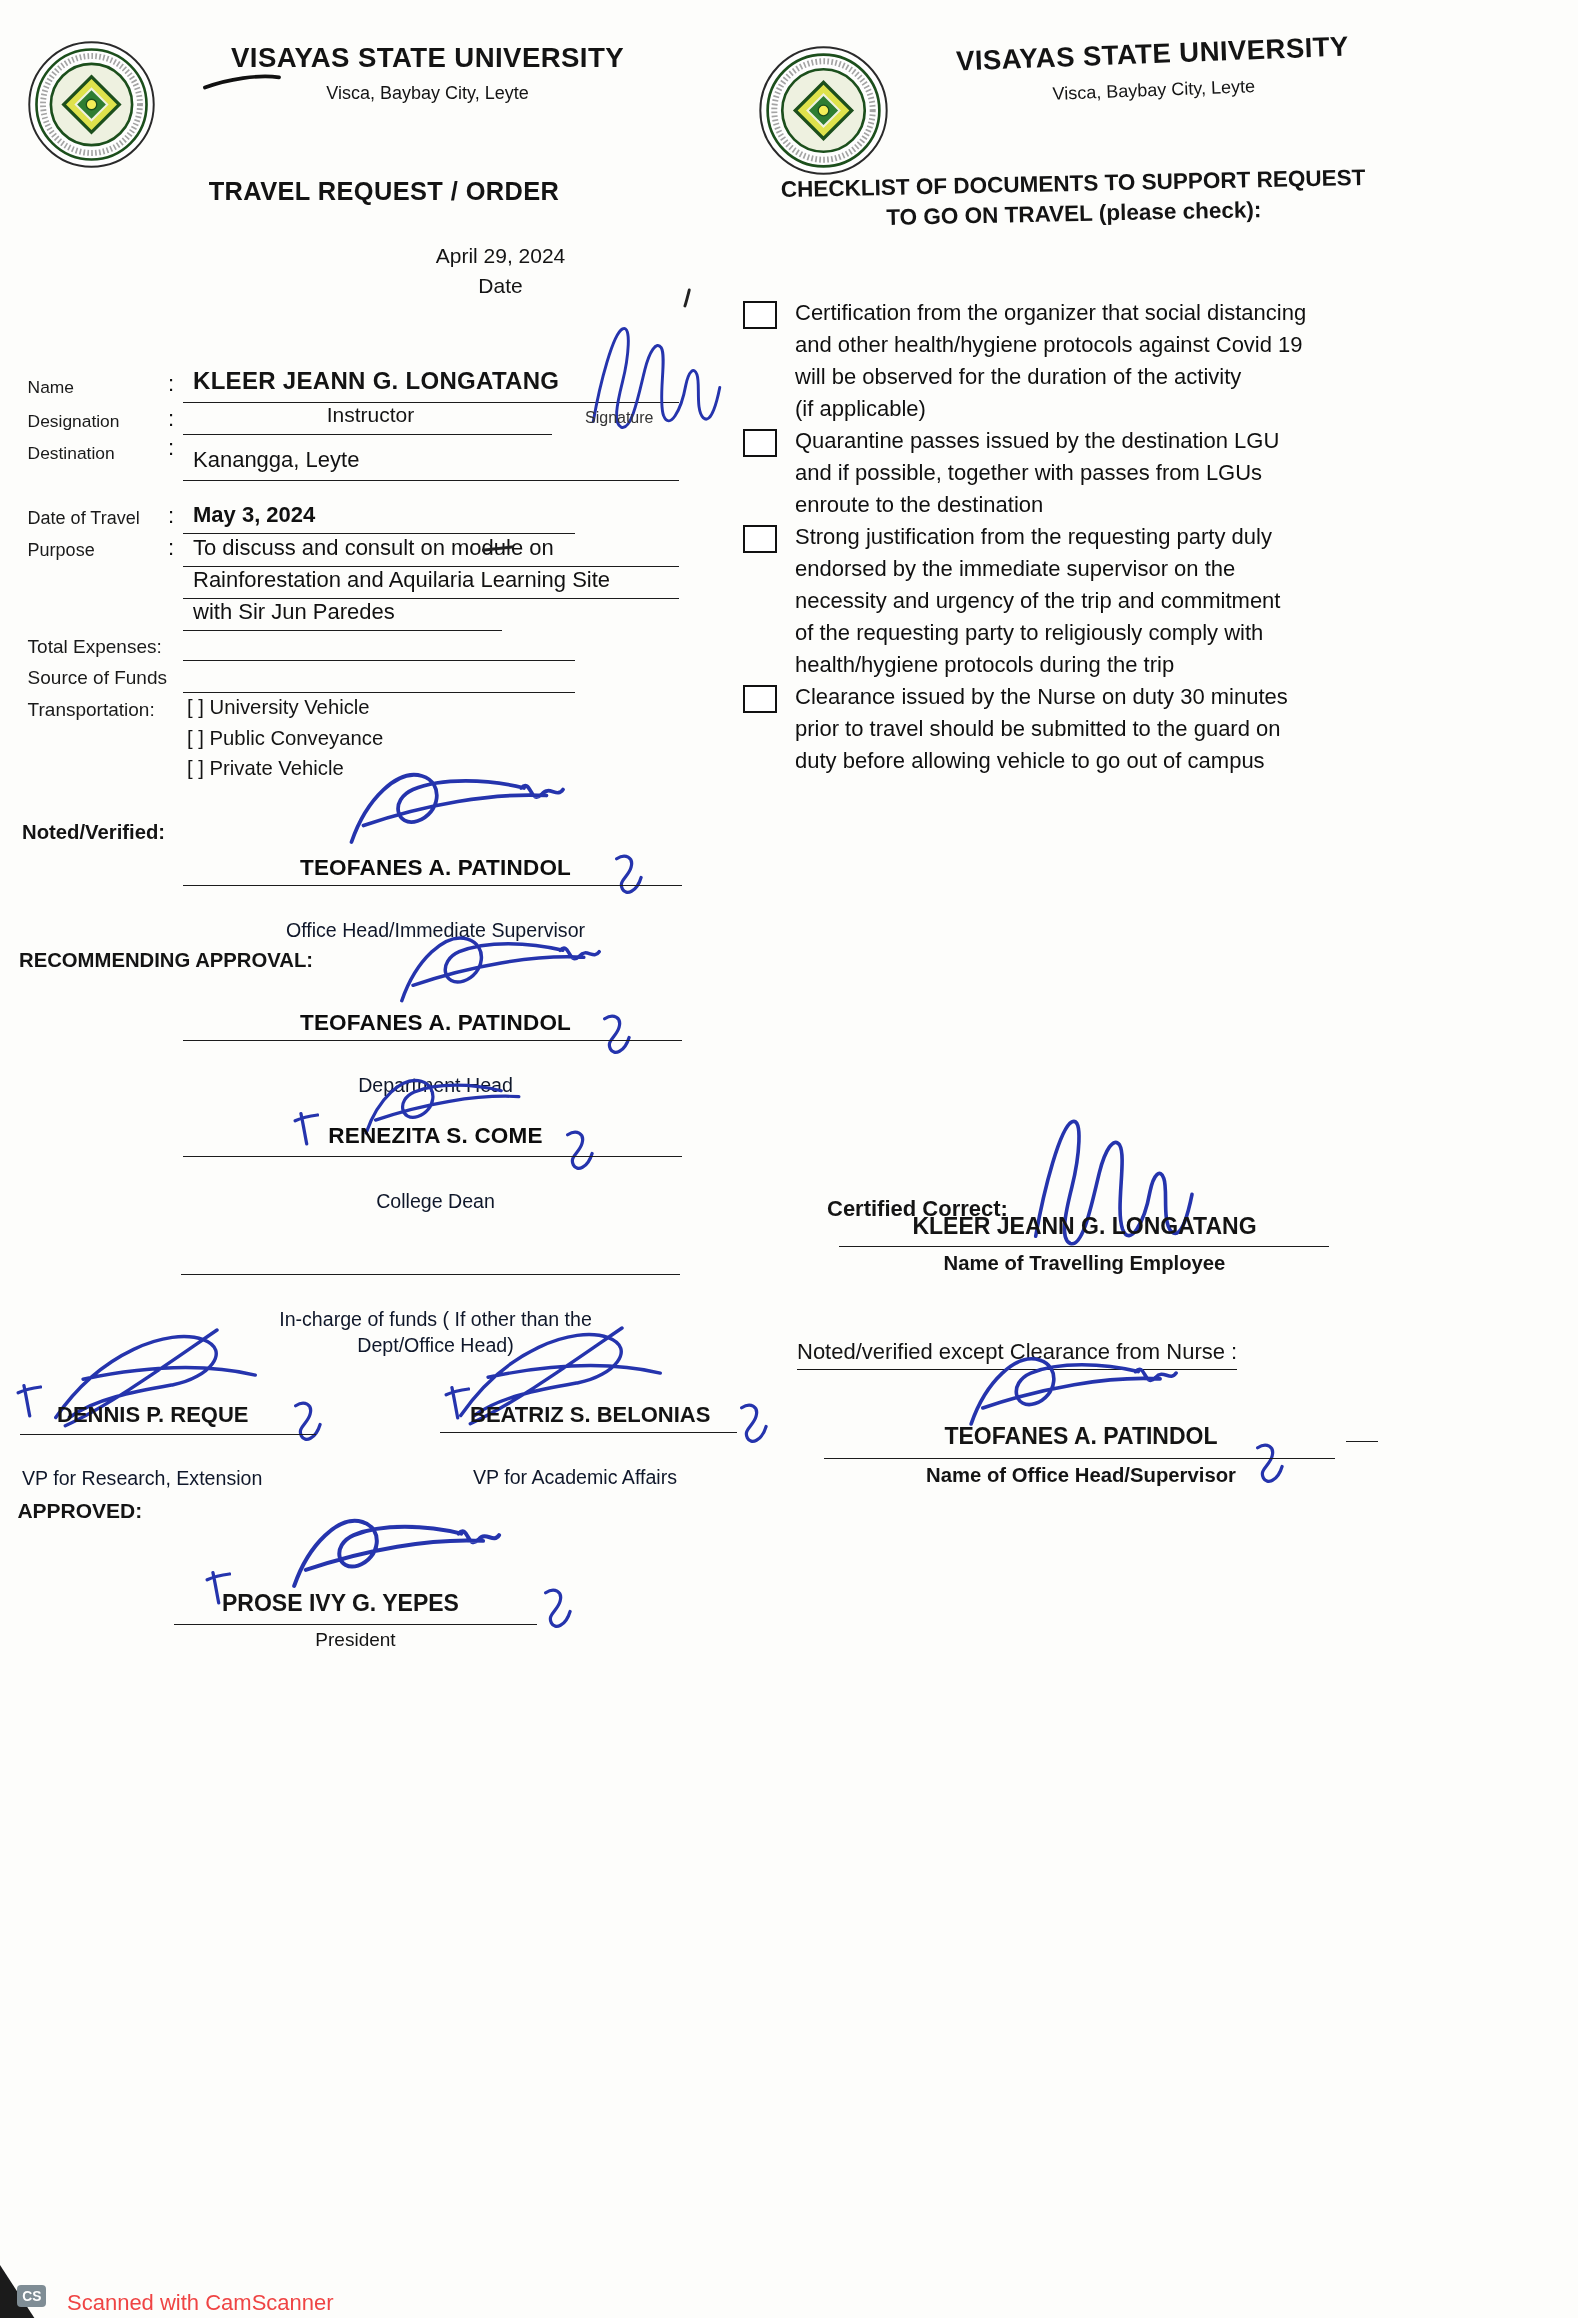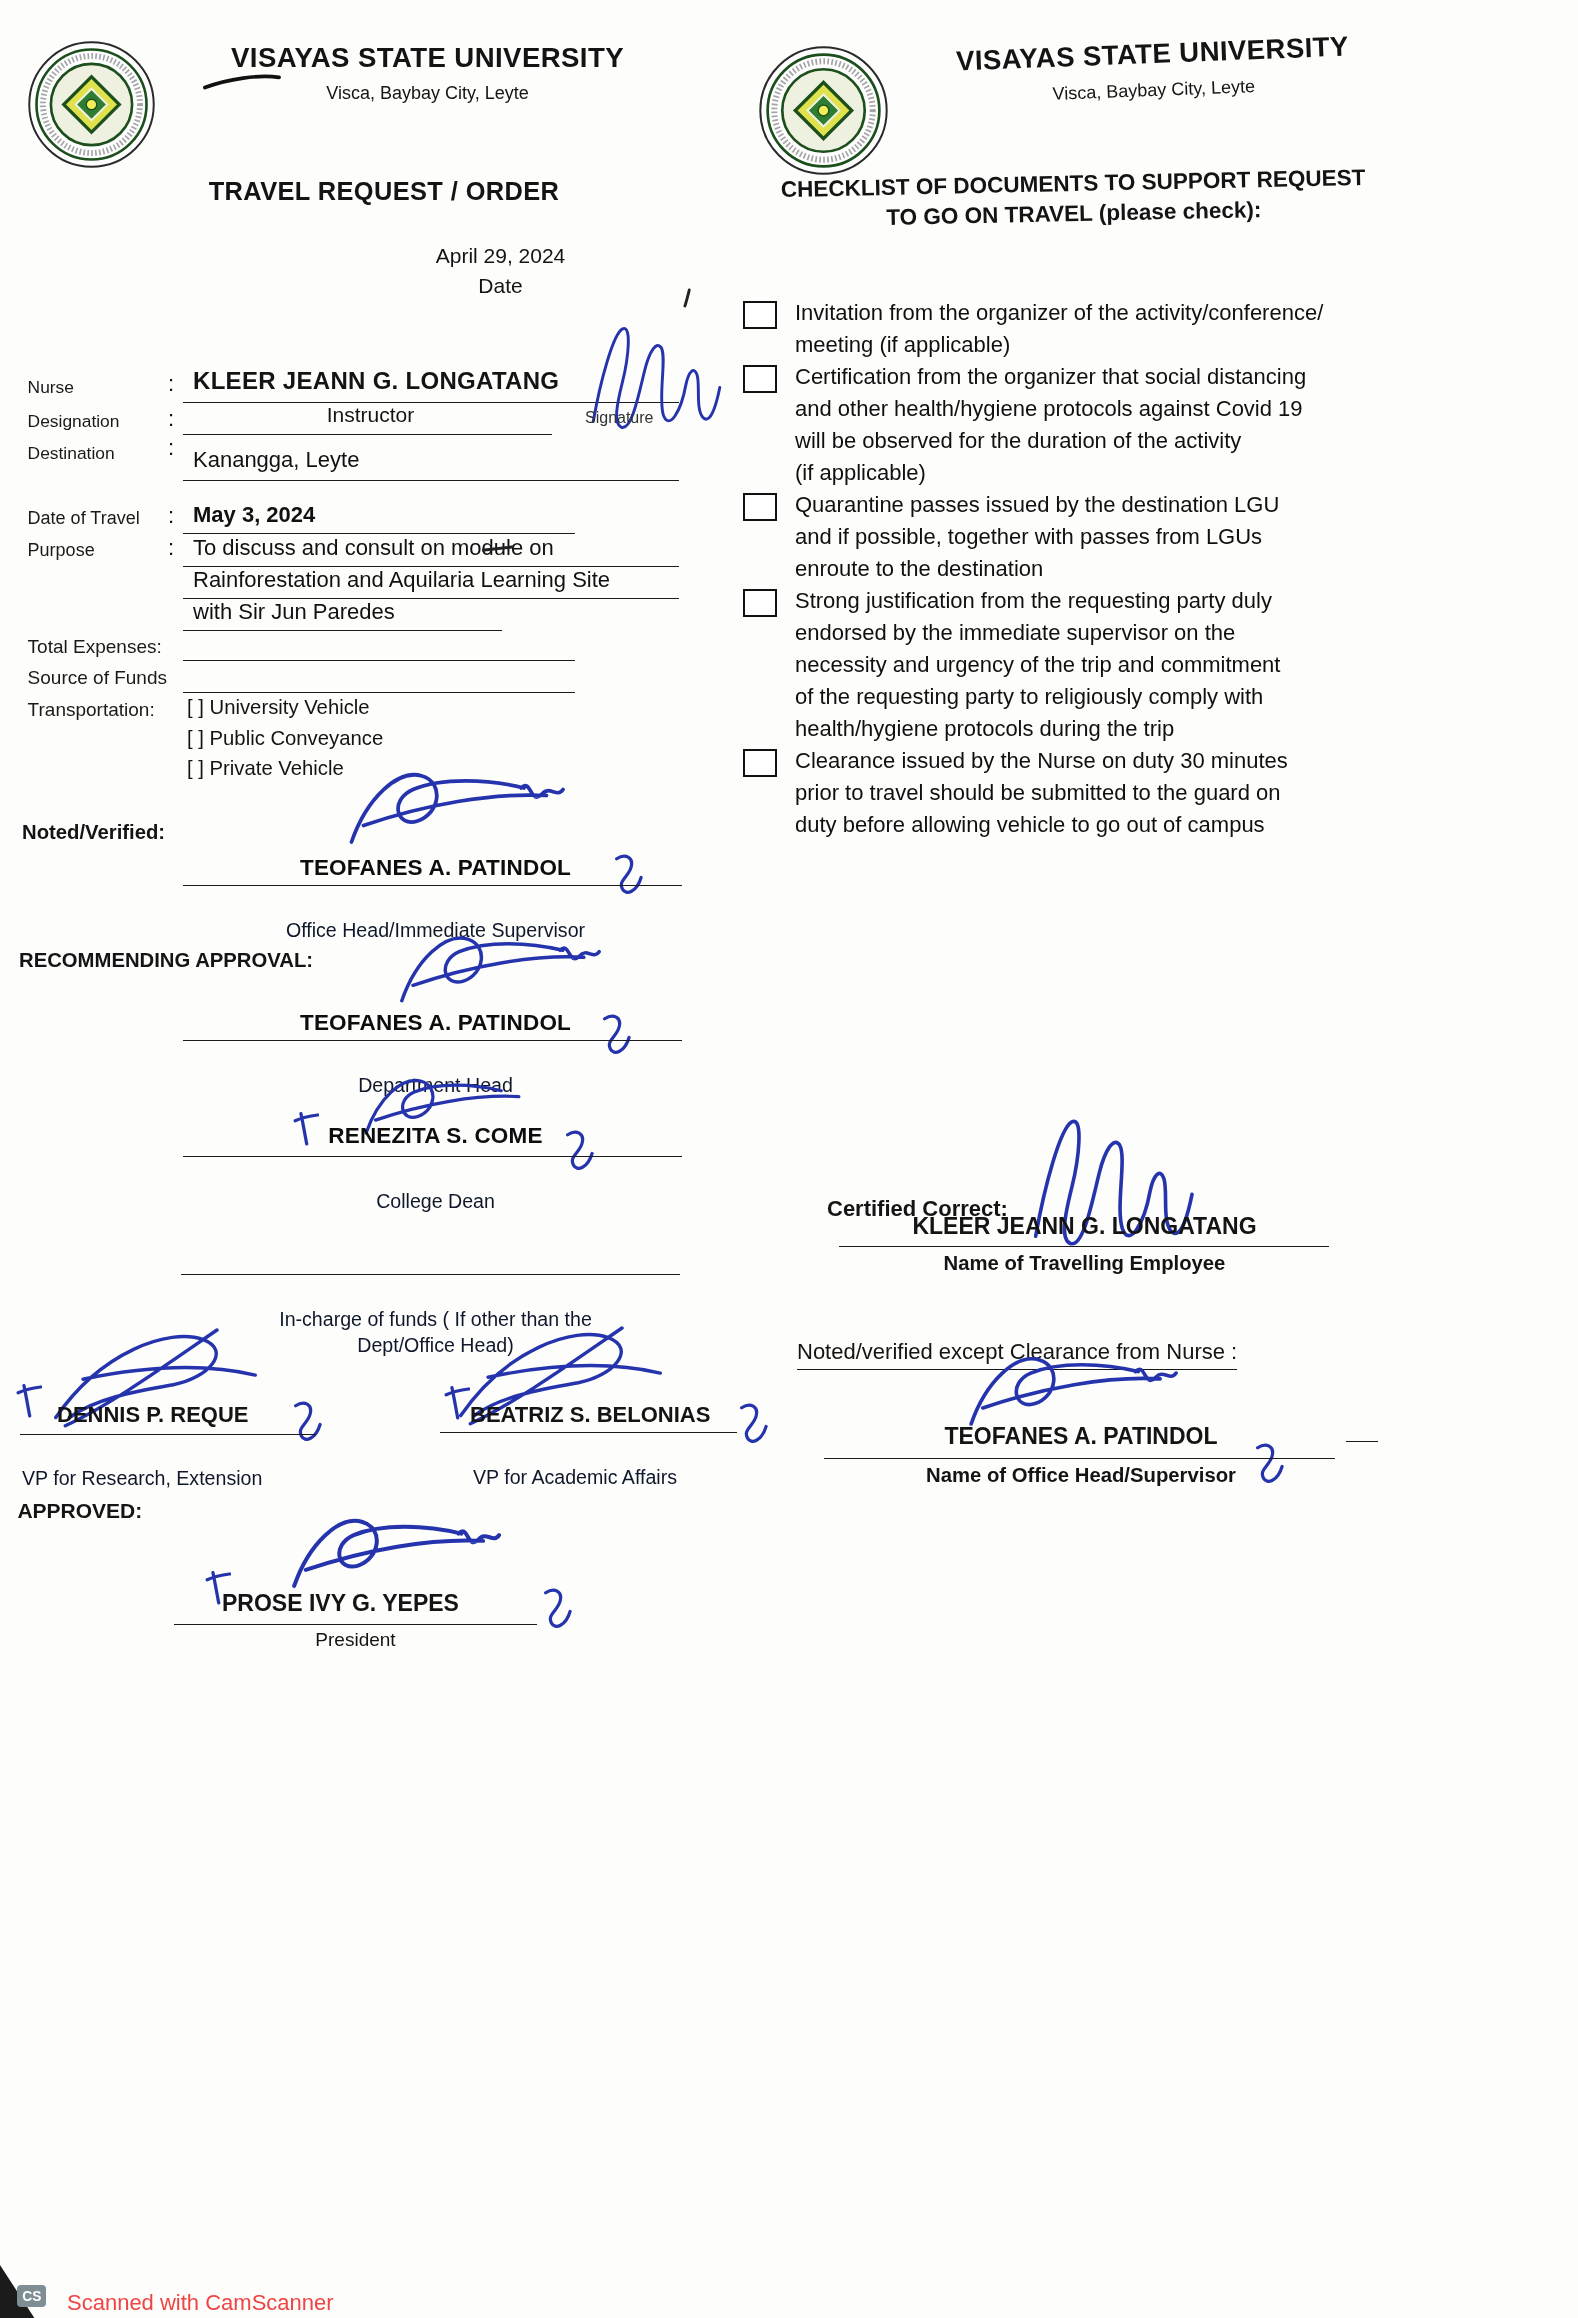--- a/index.html
+++ b/index.html
@@ -62,21 +62,21 @@
 
   <div class="abs center bold" style="left:181px;top:177px;width:406px;font-size:25.4px;letter-spacing:0.4px">TRAVEL REQUEST / ORDER</div>
 
   <div class="abs center" style="left:341px;top:244px;width:319px;font-size:21px">April 29, 2024</div>
   <div class="abs center" style="left:341px;top:274px;width:319px;font-size:21px">Date</div>
 
   <svg class="abs" style="left:682px;top:287px" width="11.6" height="22" viewBox="0 0 16 30">
     <path d="M10,4 C8,12 6,20 4,26" stroke="#222" stroke-width="4" fill="none" stroke-linecap="round"></path>
   </svg>
 
-  <div class="abs lbl" style="left:27.6px;top:377px;font-size:17.4px">Nurse</div>
+  <div class="abs lbl" style="left:27.6px;top:377px;font-size:17.4px">Name</div>
   <div class="abs val" style="left:168px;top:371px">:</div>
   <div class="abs bold" style="left:193px;top:367px;font-size:24px;letter-spacing:0.3px">KLEER JEANN G. LONGATANG</div>
   <div class="line" style="left:183px;top:402px;width:496px"></div>
 
   <svg class="abs" style="left:573px;top:316px" width="160" height="123" viewBox="0 0 240 210">
     <path class="ink" stroke-width="5" d="M18,180 C30,112 52,30 68,22 C84,14 78,72 68,112 C58,152 52,184 66,190 C84,196 96,132 106,92 C114,60 126,42 134,54 C144,70 128,142 138,170 C148,196 168,162 176,118 C181,94 190,86 195,100 C201,116 192,160 206,174 C220,186 230,142 234,122"></path>
   </svg>
   <div class="abs sig-caption" style="left:585px;top:409px">Signature</div>
 
   <div class="abs lbl" style="left:27.6px;top:411px;font-size:17.4px">Designation</div>
@@ -211,25 +211,20 @@
   </div>
 
   <div class="abs center bold" style="left:740px;top:171px;width:667px;font-size:22.5px;transform:rotate(-1.2deg)">
     <div>CHECKLIST OF DOCUMENTS TO SUPPORT REQUEST</div>
     <div style="margin-top:4.4px">TO GO ON TRAVEL (please check):</div>
   </div>
 
   <div class="abs" style="left:741px;top:297px;width:689px">
     <div class="chk-item">
       <span class="chk-box"></span>
-      <span class="chk-text">Invitation from the organizer of the activity/conference/
-meeting (if applicable)</span>
-    </div>
-    <div class="chk-item">
-      <span class="chk-box"></span>
       <span class="chk-text">Certification from the organizer that social distancing
 and other health/hygiene protocols against Covid 19
 will be observed for the duration of the activity
 (if applicable)</span>
     </div>
     <div class="chk-item">
       <span class="chk-box"></span>
       <span class="chk-text">Quarantine passes issued by the destination LGU
 and if possible, together with passes from LGUs
 enroute to the destination</span>

